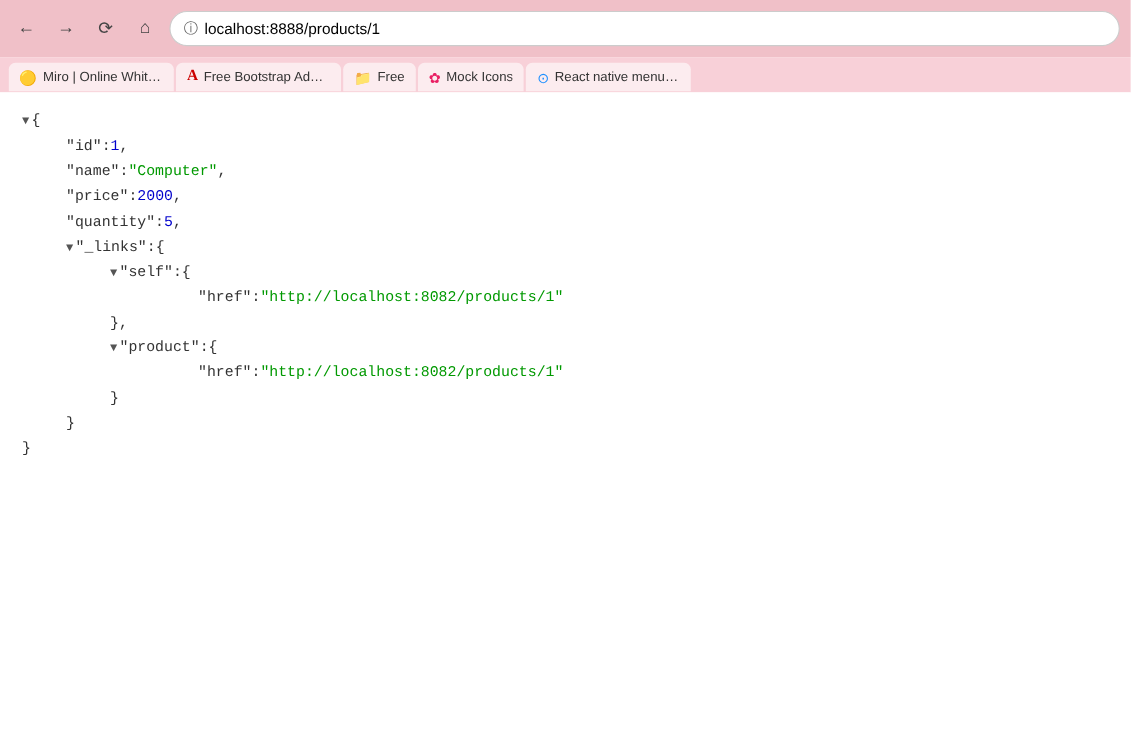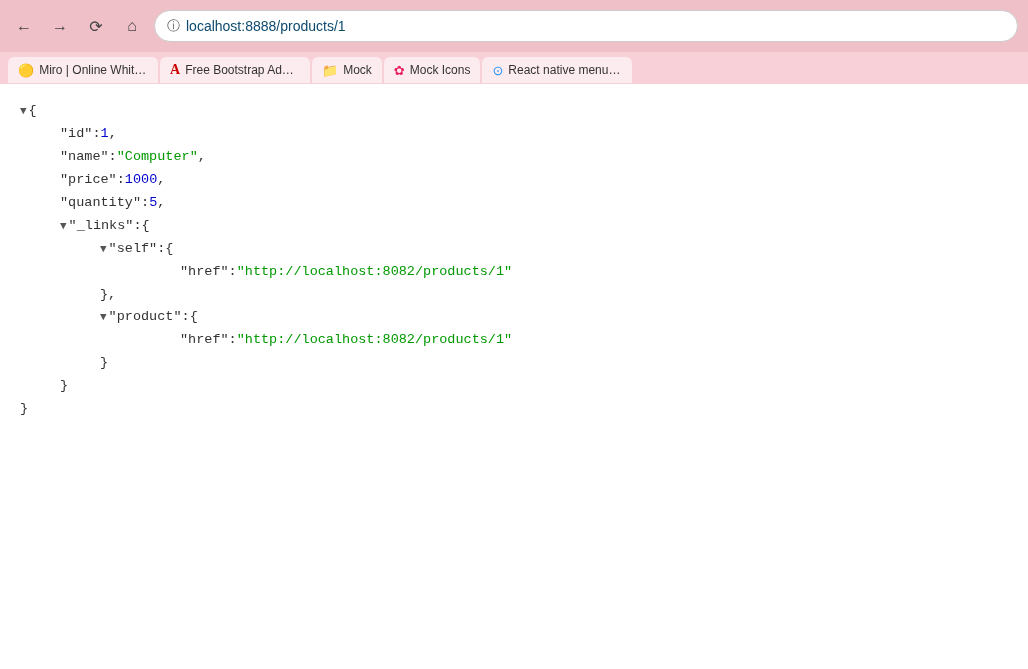--- a/index.html
+++ b/index.html
@@ -33,21 +33,21 @@
       height: 32px;
       border: 1px solid #ccc;
     }
     .address-bar-lock {
       color: #666;
       font-size: 13px;
     }
     .address-bar input {
       border: none; outline: none;
       font-size: 14px;
-      color: #0c4a6e;
+      color: #000000;
       flex: 1;
       background: transparent;
     }
 
     
     .tabs-bar {
       background: #f8d0d8;
       display: flex;
       align-items: center;
       padding: 4px 8px 0 8px;
@@ -133,21 +133,21 @@
   <div class="tab">
     <span class="tab-icon">🟡</span>
     <span class="tab-label">Miro | Online White...</span>
   </div>
   <div class="tab">
     <span class="tab-icon" style="color:#c00; font-weight:bold; font-family:serif; font-size:14px;">A</span>
     <span class="tab-label">Free Bootstrap Adm...</span>
   </div>
   <div class="tab">
     <span class="tab-icon">📁</span>
-    <span class="tab-label">Mock</span>
+    <span class="tab-label">Free</span>
   </div>
   <div class="tab">
     <span class="tab-icon" style="color:#e91e63;">✿</span>
     <span class="tab-label">Mock Icons</span>
   </div>
   <div class="tab">
     <span class="tab-icon" style="color:#1e90ff;">⊙</span>
     <span class="tab-label">React native menu a...</span>
   </div>
 </div>
@@ -169,21 +169,21 @@
   <div class="json-line json-indent-1">
     <span class="json-key">"name"</span>
     <span class="json-colon">: </span>
     <span class="json-string">"Computer"</span>
     <span class="json-comma">,</span>
   </div>
 
   <div class="json-line json-indent-1">
     <span class="json-key">"price"</span>
     <span class="json-colon">: </span>
-    <span class="json-number">1000</span>
+    <span class="json-number">2000</span>
     <span class="json-comma">,</span>
   </div>
 
   <div class="json-line json-indent-1">
     <span class="json-key">"quantity"</span>
     <span class="json-colon">: </span>
     <span class="json-number">5</span>
     <span class="json-comma">,</span>
   </div>
 

